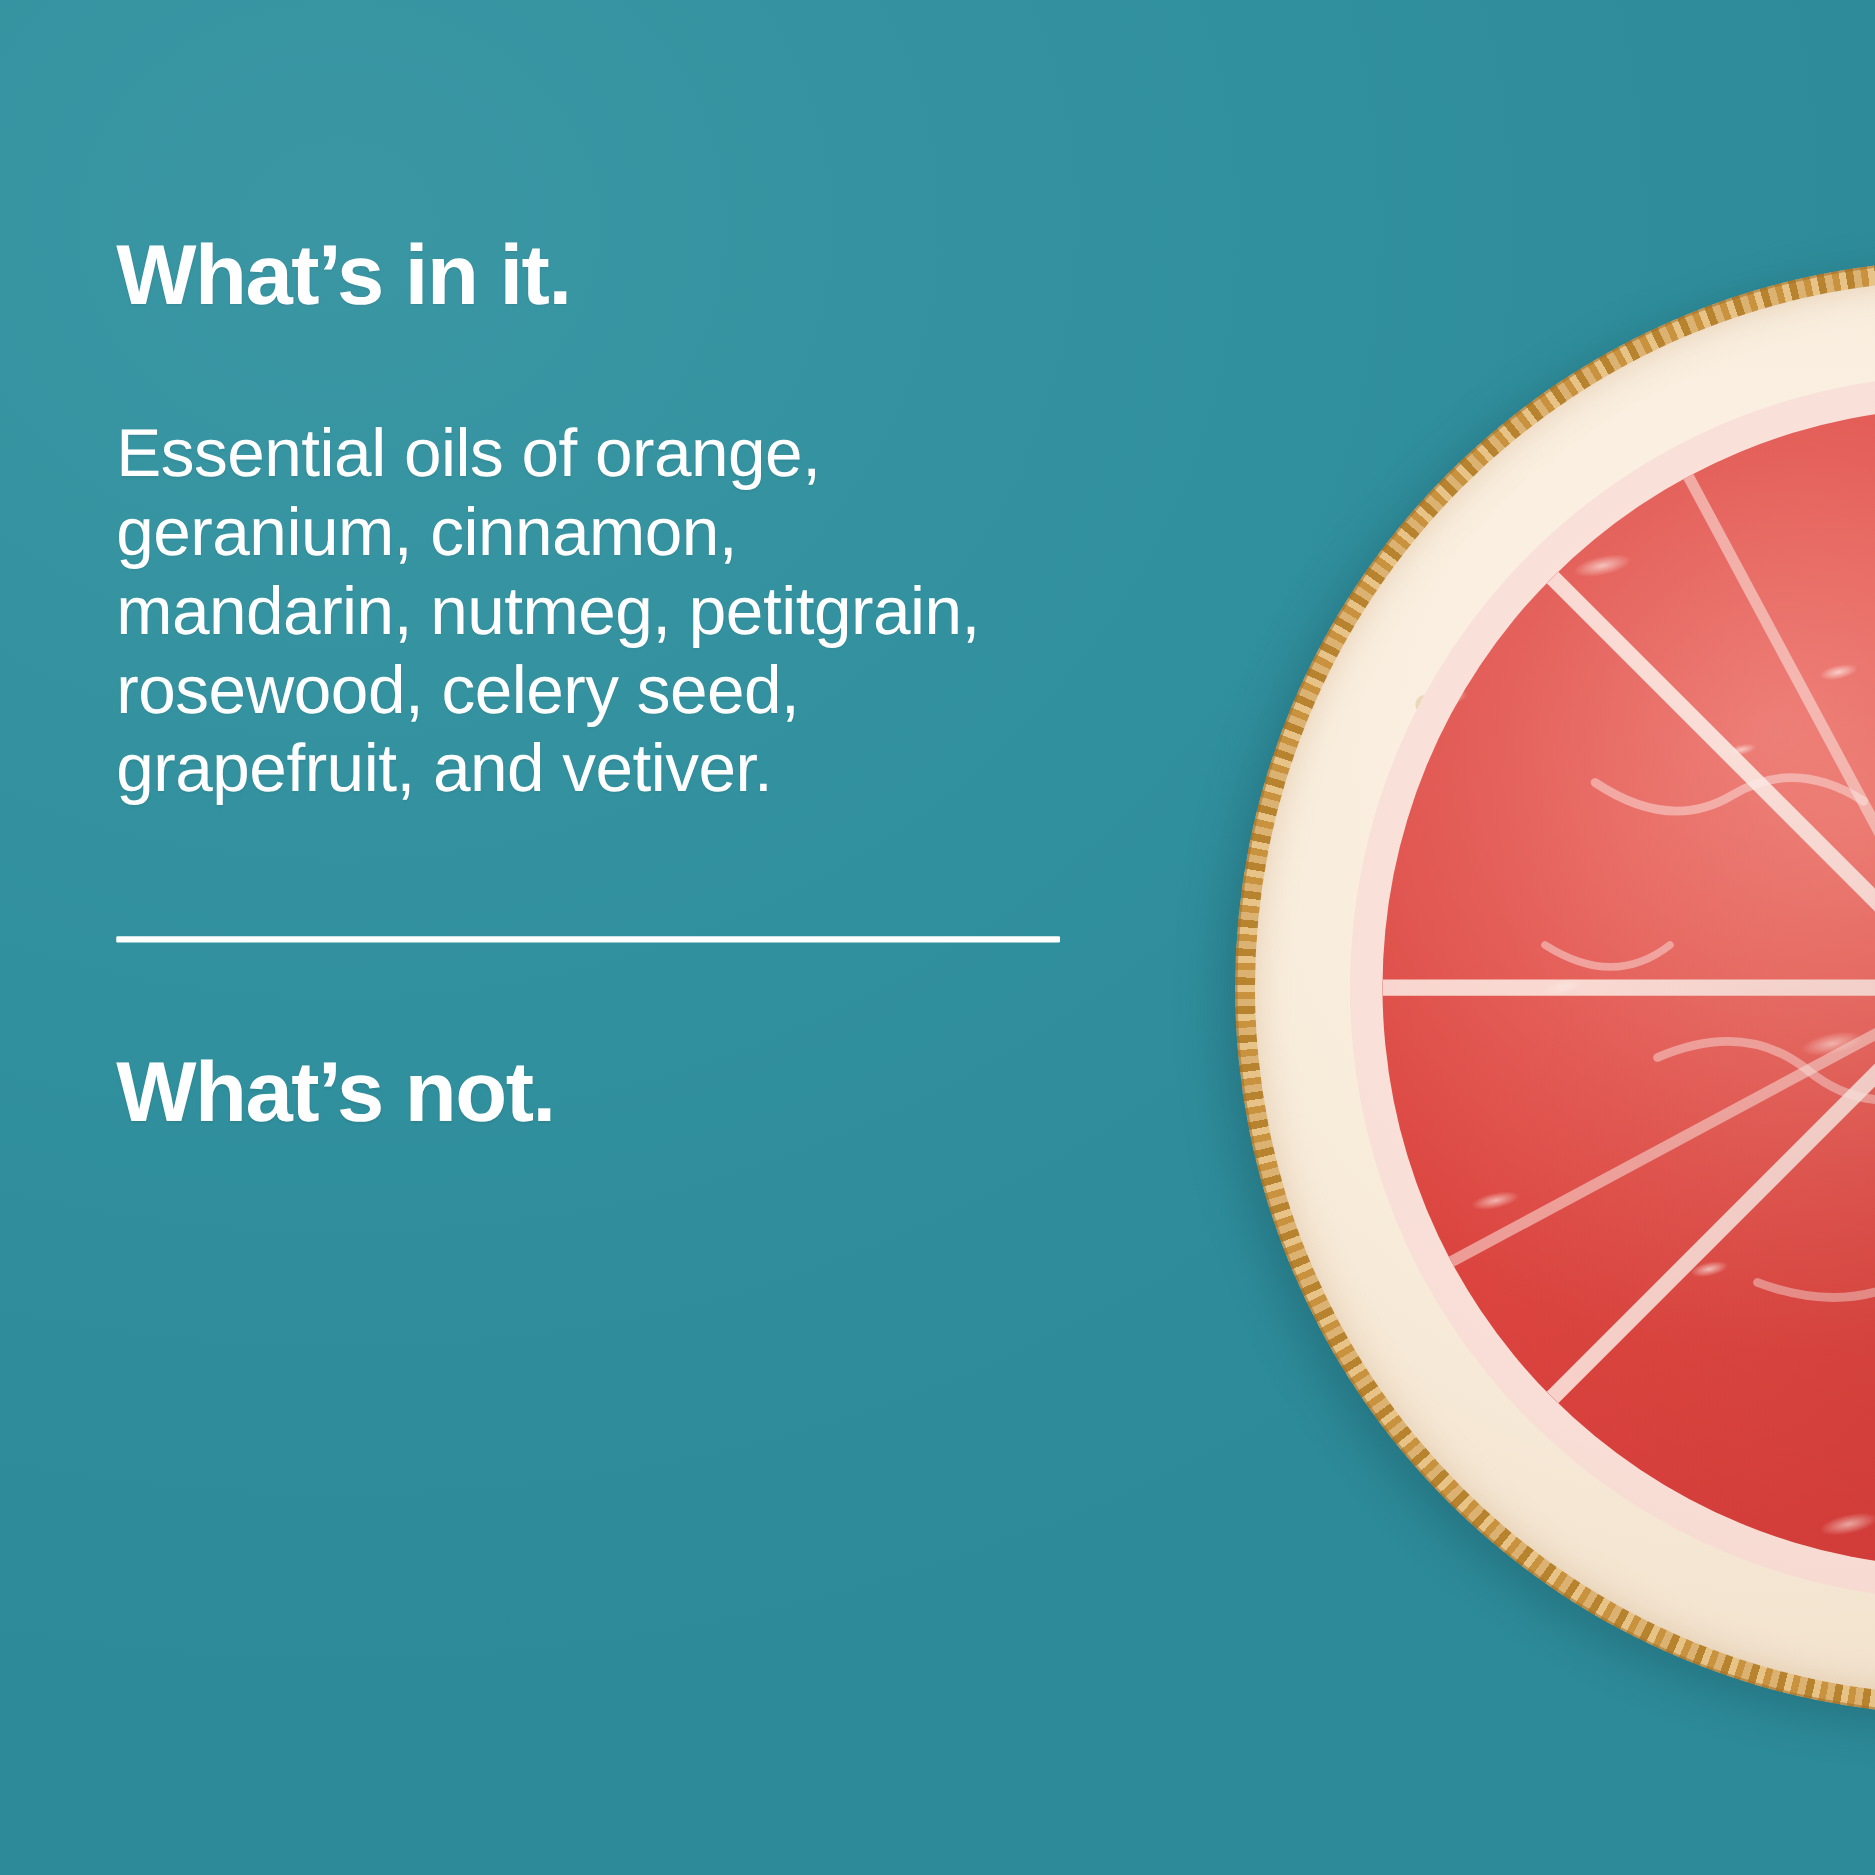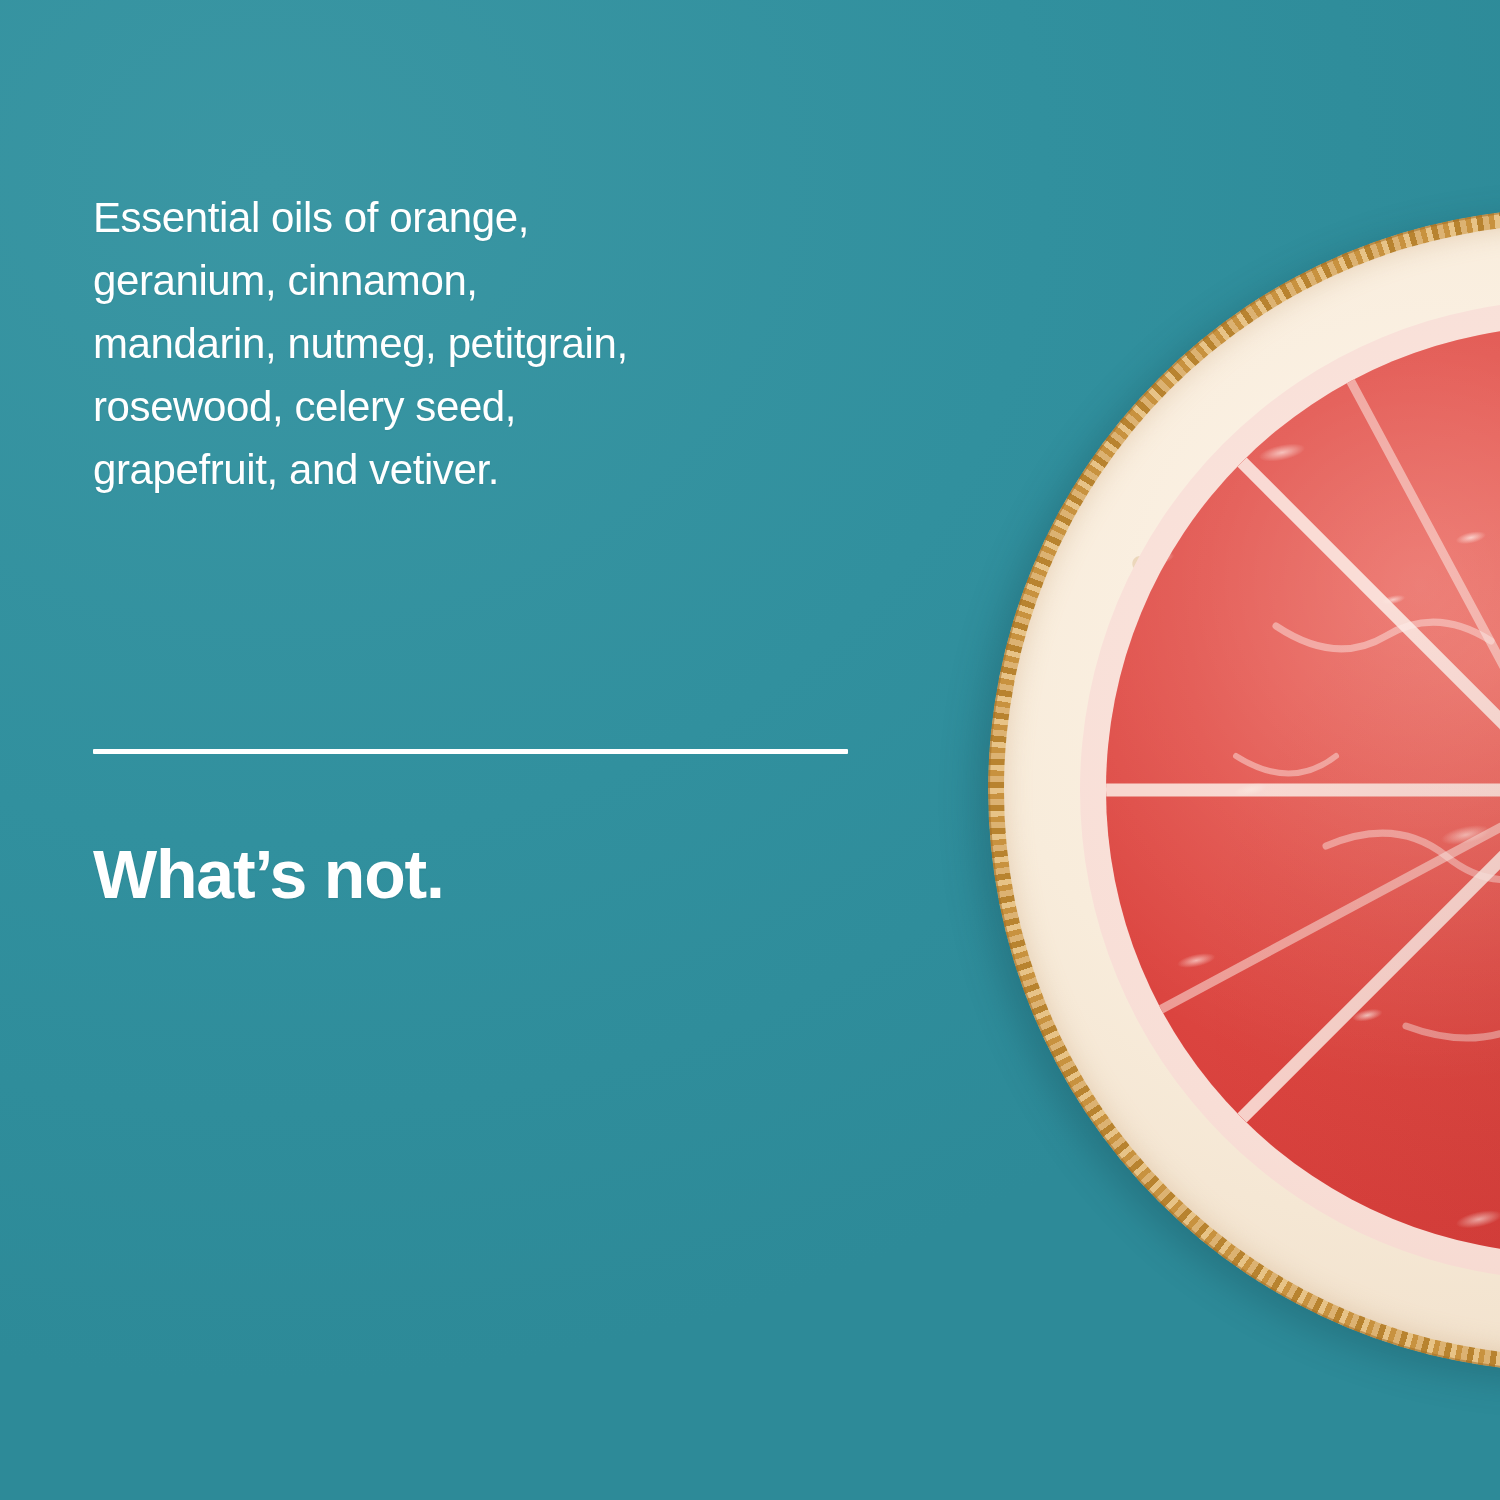--- a/index.html
+++ b/index.html
@@ -151,21 +151,21 @@
     font-size: 68px;
     font-weight: bold;
     letter-spacing: -1.2px;
     line-height: 1.0;
     margin: 0;
     text-shadow: 0 1px 2px rgba(0,0,0,0.08);
   }
 
   .section-body {
     color: #ffffff;
-    font-size: 42px;
+    font-size: 54px;
     font-weight: normal;
     line-height: 63px;
     letter-spacing: -0.4px;
     margin: 0;
     white-space: pre-line;
     text-shadow: 0 1px 2px rgba(0,0,0,0.06);
   }
 
   #section-whats-in-it { position: absolute; top: 186px; left: 0; }
   #heading-in-it { margin-bottom: 78px; }
@@ -227,20 +227,21 @@
           <path d="M470 790 q60 30 125 -10" stroke-width="6"></path>
         </g>
         <circle cx="464" cy="464" r="58" fill="url(#coreGlow)"></circle>
       </svg>
     </div>
   </div>
 
   <div id="content">
 
     <div id="section-whats-in-it">
+      <h2 id="heading-in-it" class="section-heading">What’s in it.</h2>
       <p class="section-body">Essential oils of orange,
 geranium, cinnamon,
 mandarin, nutmeg, petitgrain,
 rosewood, celery seed,
 grapefruit, and vetiver.</p>
     </div>
 
     <hr id="divider">
 
     <div id="section-whats-not">

